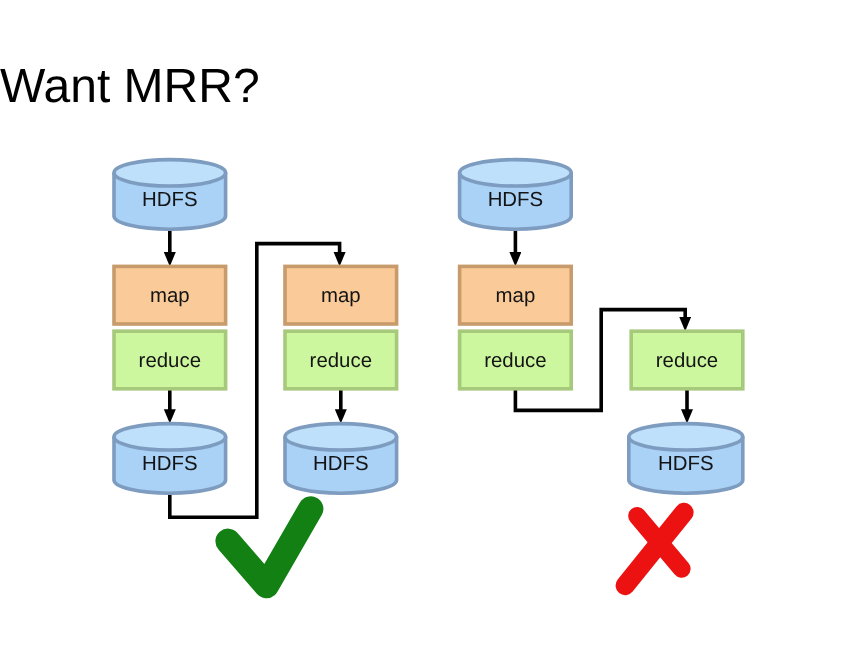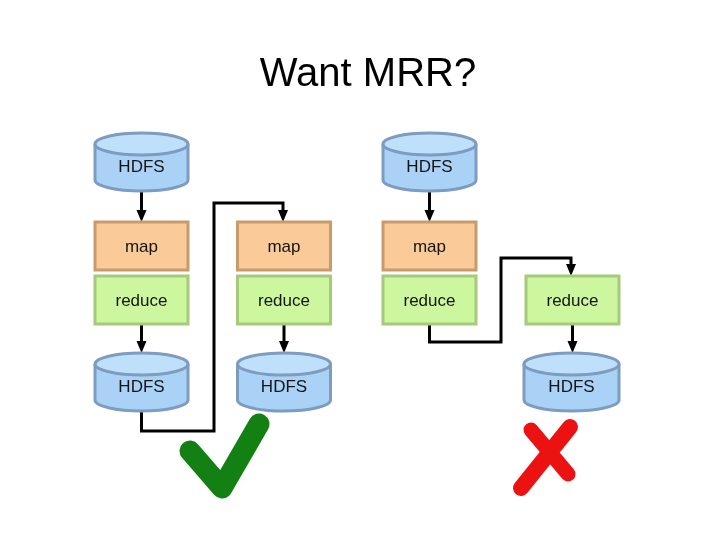--- a/index.html
+++ b/index.html
@@ -6,24 +6,23 @@
   body {
     width: 720px; height: 540px;
     background: #ffffff;
     font-family: "Liberation Sans", sans-serif;
     overflow: hidden;
     position: relative;
   }
   .slide { position: absolute; left: 0; top: 0; width: 720px; height: 540px; background: #ffffff; }
   .slide-title {
     position: absolute; top: 50px; left: 0; width: 720px;
-    text-align: center;
     font-size: 40px; color: #000000;
     letter-spacing: 0px;
-    padding-left: 16px; box-sizing: border-box;
+    box-sizing: border-box;
   }
   svg.diagram { position: absolute; left: 0; top: 0; }
 
   
   .cyl-body   { fill: #A9D2F6; stroke: #7D9CC0; stroke-width: 3; }
   .cyl-top    { fill: #BFE0FA; stroke: #7D9CC0; stroke-width: 3; }
   .map-box    { fill: #FACA98; stroke: #C79B6B; stroke-width: 3; }
   .reduce-box { fill: #CDF79E; stroke: #A6C97C; stroke-width: 3; }
   .node-label { fill: #141414; font-family: "Liberation Sans", sans-serif; font-size: 17px; text-anchor: middle; }
   .connector  { fill: none; stroke: #000000; stroke-width: 3; }

